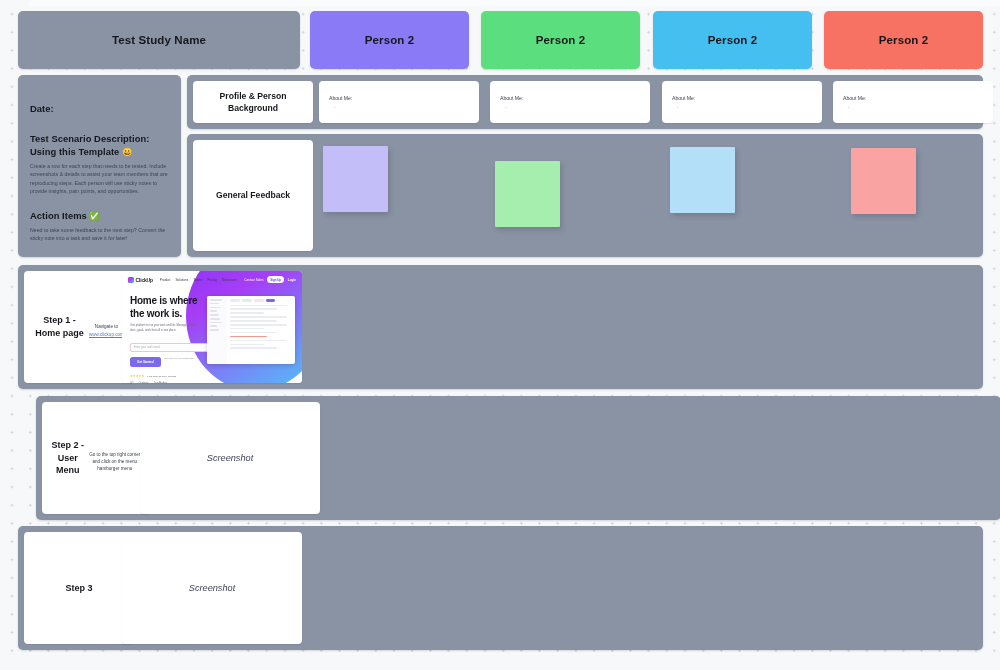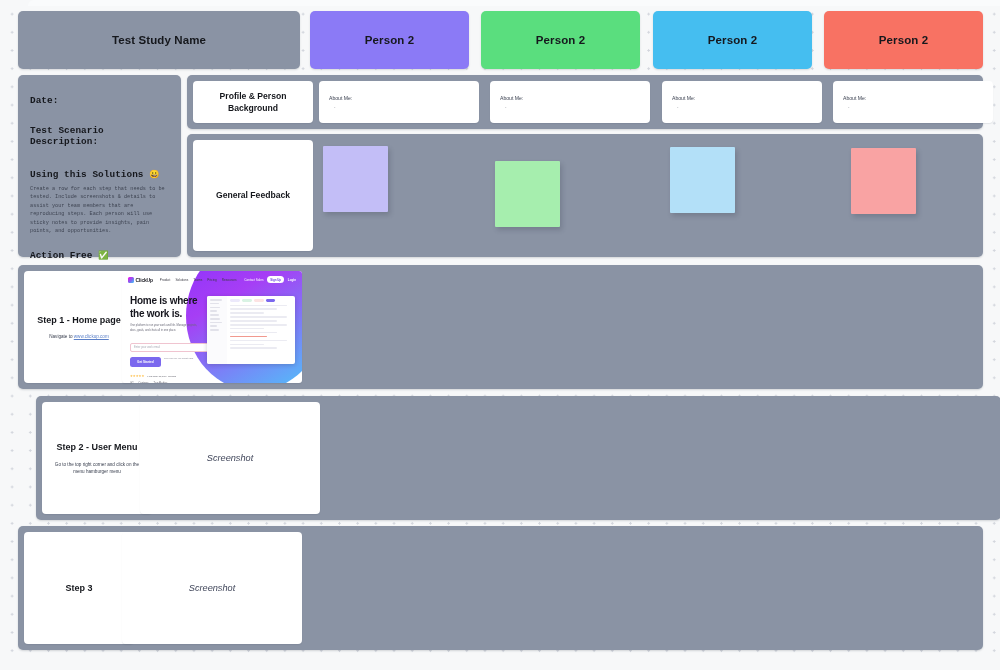--- a/index.html
+++ b/index.html
@@ -75,32 +75,31 @@
     letter-spacing: .1px;
     box-shadow: 0 1px 2px rgba(40,48,64,.16);
   }
 
   
   #info-panel {
     left: 18px;
     top: 75px;
     width: 163px;
     height: 182px;
-    padding: 20px 12px 10px 12px;
+    padding: 28px 12px 10px 12px;
     color: #111319;
-    font-family: Liberation Mono, monospace;
   }
   #info-panel .h {
     font-size: 9.4px;
     font-weight: 700;
     color: #15171c;
     margin-bottom: 19px;
     letter-spacing: .05px;
   }
-  #info-panel .h.tight { margin-bottom: 22px; }
+  #info-panel .h.tight { margin-bottom: 2px; }
   #info-panel .h.sec {
     font-size: 9.4px;
     margin-bottom: 5px;
   }
   #info-panel .body {
     font-size: 5.2px;
     line-height: 1.62;
     color: #3e4452;
     margin-bottom: 14px;
     letter-spacing: .02px;
@@ -137,21 +136,21 @@
   }
 
   
   .sticky {
     position: absolute;
     border-radius: 1px;
     box-shadow: 2px 3px 5px rgba(45,52,68,.22);
   }
 
   
-  .step-card { flex-direction: column; padding: 0 8px; }
+  .step-card { flex-direction: row; padding: 0 8px; }
   .step-title {
     font-size: 9px;
     font-weight: 700;
     color: #15171c;
     text-align: center;
     line-height: 1.42;
   }
   .step-sub {
     font-size: 4.6px;
     color: #3b4150;
@@ -291,27 +290,27 @@
 
   <div class="hdr" style="left:824px; width:159px; background:#f87263;">
     <span>Person 2</span>
   </div>
 
   <div class="panel" id="info-panel">
     <div class="h">Date:</div>
     <div class="h tight">Test Scenario Description:</div>
 
     <div class="h sec">
-      <span>Using this Solutions</span>
+      <span>Using this Template</span>
       <span class="emoji">😀</span>
     </div>
     <div class="body">Create a row for each step that needs to be tested. Include screenshots &amp; details to assist your team members that are reproducing steps. Each person will use sticky notes to provide insights, pain points, and opportunities.</div>
 
     <div class="h sec">
-      <span>Action Free</span>
+      <span>Action Items</span>
       <span class="emoji">✅</span>
     </div>
     <div class="body last">Need to take some feedback to the next step? Convert the sticky note into a task and save it for later!</div>
   </div>
 
   <div class="panel" style="left:187px; top:75px; width:796px; height:54px;">
 
     <div class="card label-card" style="left:6px; top:6px; width:120px; height:42px;">
       <span>Profile &amp; Person Background</span>
     </div>

